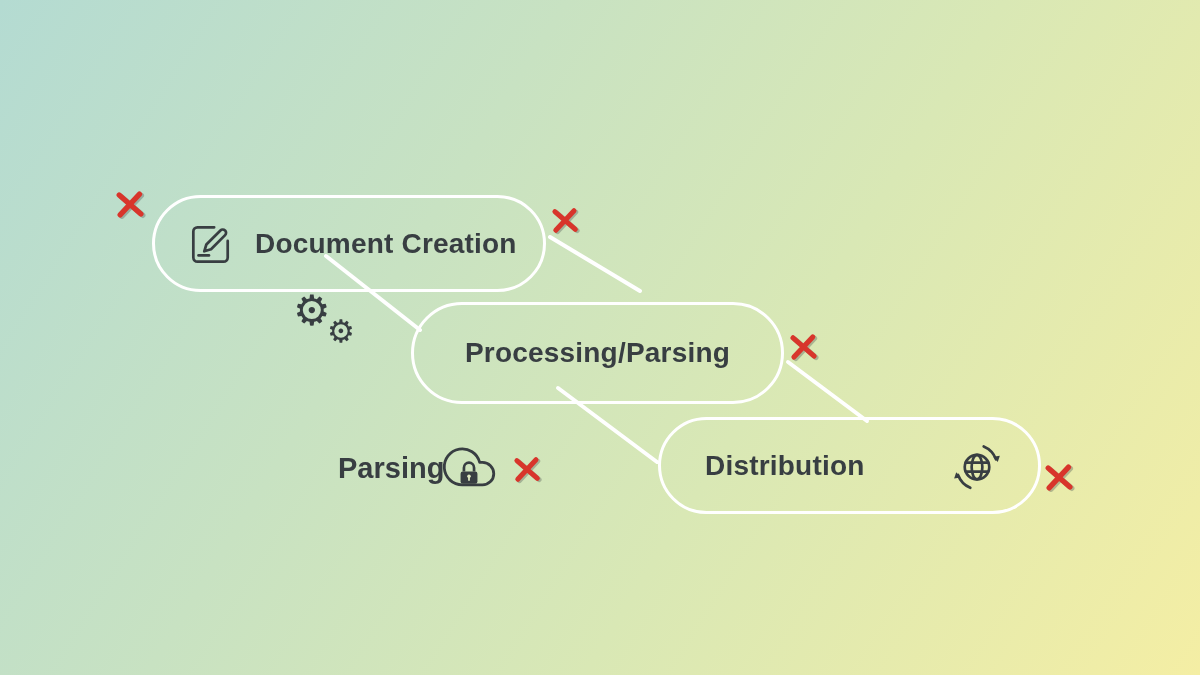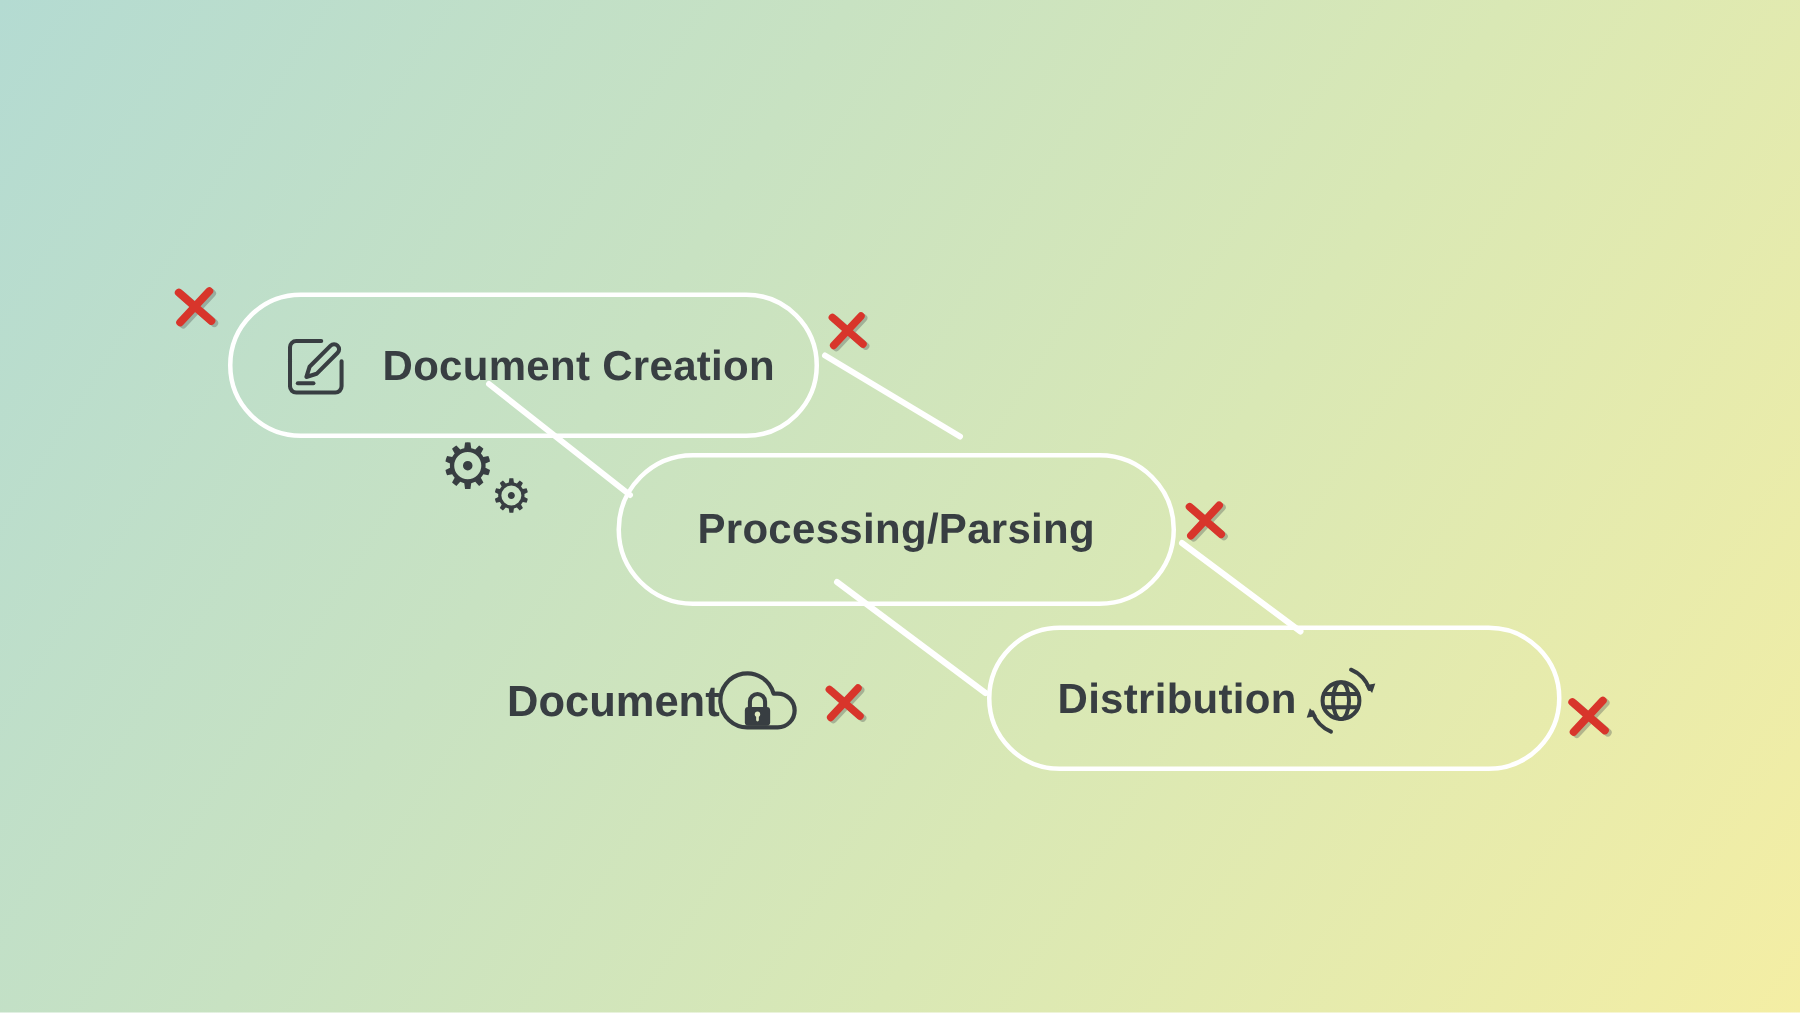--- a/index.html
+++ b/index.html
@@ -15,21 +15,21 @@
   .pill{
     position:absolute;z-index:2;box-sizing:border-box;
     border:3.5px solid #ffffff;border-radius:70px;
     display:flex;align-items:center;background:transparent;
   }
   .pill-label{
     font-weight:700;color:#383e42;font-size:28px;letter-spacing:.2px;white-space:nowrap;
   }
   .pill-doc{left:152px;top:159px;width:394px;height:97px;padding-left:30px;gap:20px;margin-top:36px;}
   .pill-proc{left:411px;top:302px;width:373px;height:102px;justify-content:center;}
-  .pill-dist{left:658px;top:417px;width:383px;height:97px;justify-content:flex-start;padding:0 32px 0 44px;}
+  .pill-dist{left:658px;top:417px;width:383px;height:97px;justify-content:space-between;padding:0 32px 0 44px;}
   .icon{display:flex;align-items:center;justify-content:center;line-height:0;}
   .gears{
     position:absolute;left:293px;top:290px;width:80px;height:70px;z-index:2;
     color:#383e42;font-family:"DejaVu Sans",sans-serif;
   }
   .gear-large{position:absolute;left:0;top:0;font-size:42px;line-height:1;}
   .gear-small{position:absolute;left:34px;top:26px;font-size:31px;line-height:1;}
   .storage-row{
     position:absolute;left:338px;top:441px;z-index:2;
     display:flex;align-items:center;
@@ -88,21 +88,21 @@
       </svg>
     </span>
   </div>
 
   <div class="gears">
     <span class="gear-large">⚙</span>
     <span class="gear-small">⚙</span>
   </div>
 
   <div class="storage-row">
-    <span class="storage-label">Document</span>
+    <span class="storage-label">Parsing</span>
     <span class="icon">
       <svg viewBox="0 0 48 48" width="54" height="54">
         <path d="M36 19h-2.5A16 16 0 1 0 18 39h18a10 10 0 0 0 0-20z" fill="none" stroke="#383e42" stroke-width="2.5" stroke-linejoin="round"></path>
         <path d="M19.5 27v-3.2a4.5 4.5 0 0 1 9 0V27" fill="none" stroke="#383e42" stroke-width="2.4"></path>
         <rect x="16.5" y="27" width="15" height="11" rx="2" fill="#383e42"></rect>
         <circle cx="24" cy="31.3" r="1.6" fill="#dfe9c0"></circle>
         <path d="M24 31.5v3.2" stroke="#dfe9c0" stroke-width="1.6" stroke-linecap="round"></path>
       </svg>
     </span>
     <span class="x-mark-inline">

